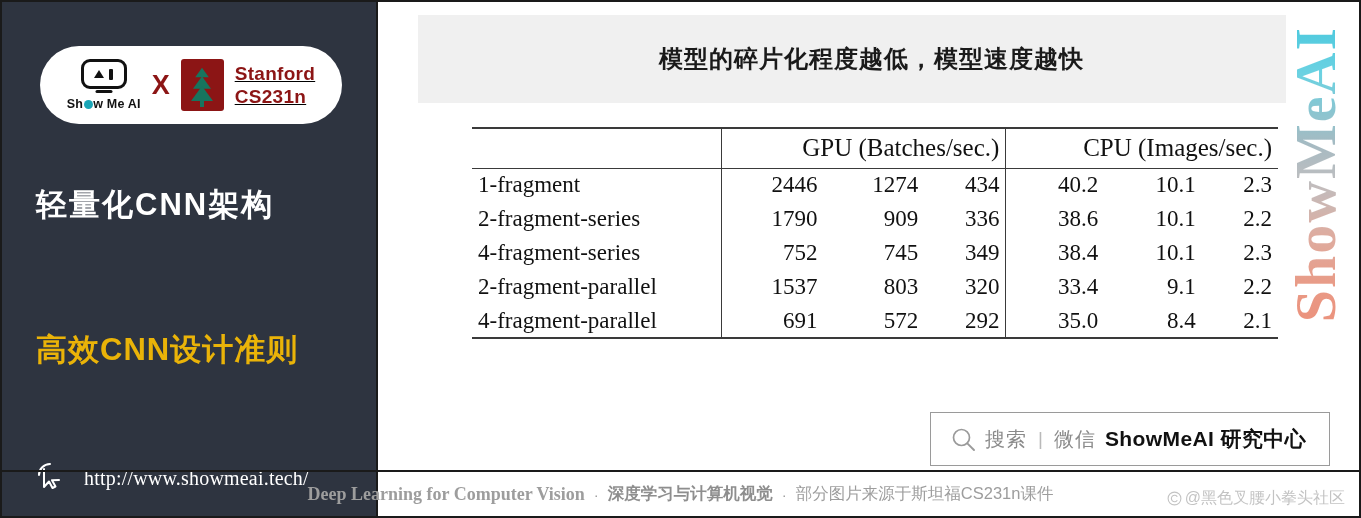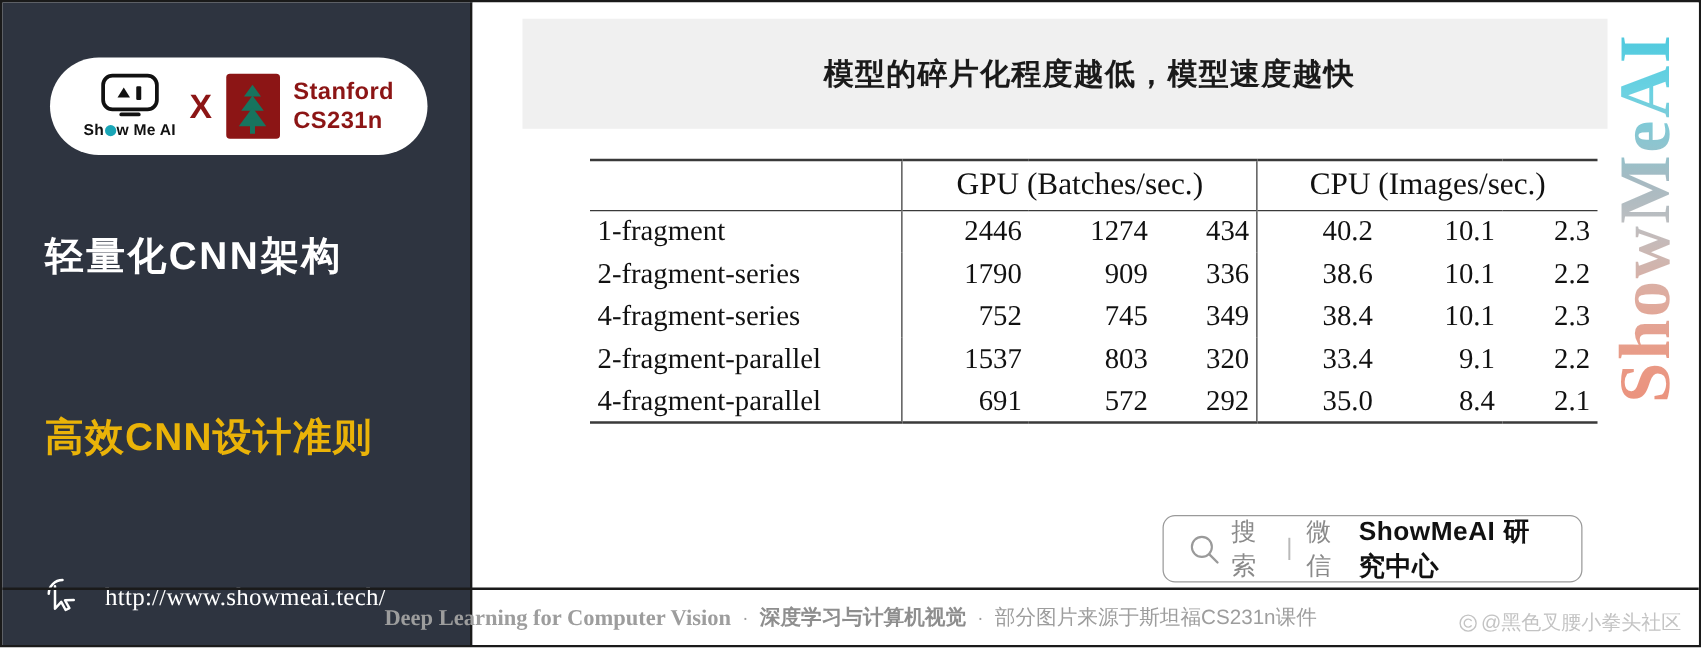--- a/index.html
+++ b/index.html
@@ -77,21 +77,21 @@
     border-left:11px solid transparent;border-right:11px solid transparent;
     border-bottom:15px solid #17745e;
   }
   .stanford-s .tree i:nth-child(1){ top:2px; transform:scale(.62); }
   .stanford-s .tree i:nth-child(2){ top:12px; transform:scale(.82); }
   .stanford-s .tree i:nth-child(3){ top:23px; }
   .stanford-s .trunk{
     position:absolute;left:50%;transform:translateX(-50%);
     bottom:4px;width:4px;height:12px;background:#17745e;
   }
-  .stanford-text{ line-height:1.22; }
+  .stanford-text{ line-height:1.22;text-decoration:underline; }
   .stanford-text div{
     color:#8C1515; font-weight:bold; font-size:19px; letter-spacing:.3px;
   }
 
   #side-h1{
     position:absolute; left:34px; top:182px;
     color:#ffffff; font-size:31px; font-weight:bold;
     letter-spacing:2px;
   }
   #side-h2{
@@ -134,40 +134,40 @@
   table.tbl{ border-collapse:collapse; width:100%; }
   table.tbl td, table.tbl th{
     padding:0 6px; font-weight:normal; white-space:nowrap;
   }
   .rule-top  { border-top:2.5px solid #3a3a3a; }
   .rule-mid  { border-top:1.6px solid #3a3a3a; }
   .rule-bot  { border-bottom:2.5px solid #3a3a3a; }
   .vline-l   { border-left:1.6px solid #3a3a3a; }
 
   .hgroup{
-    font-size:25px; text-align:center; height:40px; vertical-align:middle;
+    font-size:25px; text-align:right; height:40px; vertical-align:middle;
   }
   .hsub{
     font-size:23px; text-align:center; height:36px; vertical-align:middle;
   }
   .rowlabel{
     font-size:23px; text-align:left; height:34px; vertical-align:middle;
     padding-left:2px; padding-right:10px;
   }
   .num{
     font-size:23px; text-align:right; height:34px; vertical-align:middle;
     padding-right:16px;
   }
   .spacer-head{ height:40px; }
 
   
   #search-pill{
     position:absolute; left:552px; top:410px;
-    width:336px; height:54px;
-    border:1px solid #9a9a9a; border-radius:10px;
+    width:400px; height:54px;
+    border:1px solid #9a9a9a; border-radius:0;
     background:#fff;
     display:flex; align-items:center; gap:9px;
     padding:0 20px;
   }
   #search-pill .mag{ flex:0 0 auto; }
   .sp-gray{
     color:#8a8a8a; font-size:20px; letter-spacing:1px;
   }
   .sp-div{ color:#b9b9b9; font-size:19px; margin:0 2px; }
   .sp-bold{

